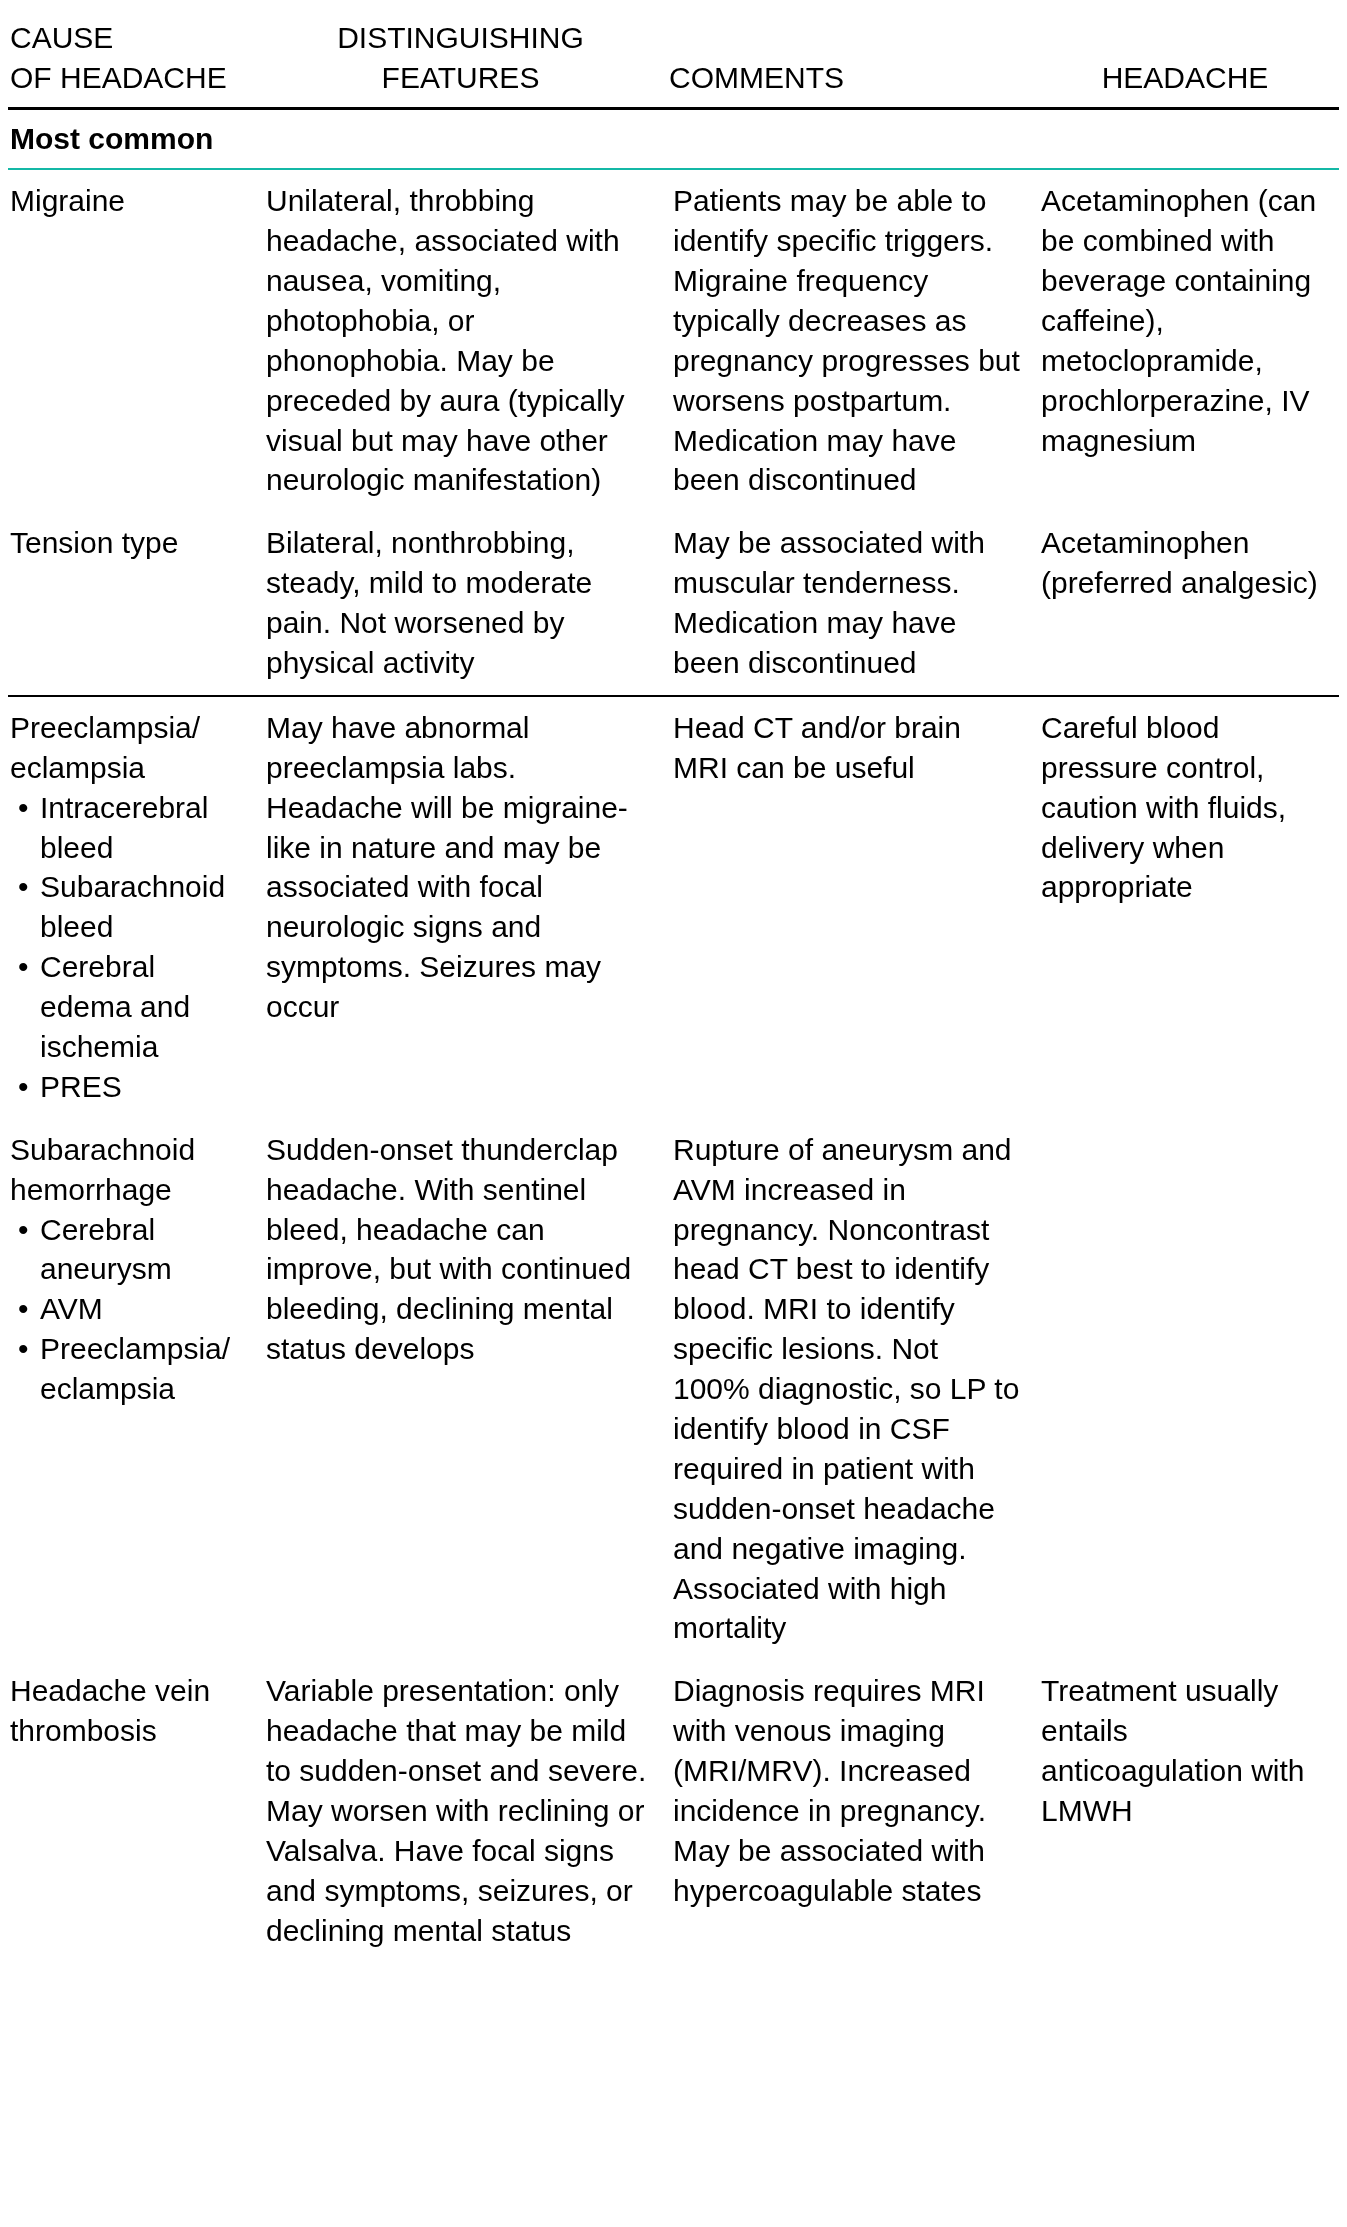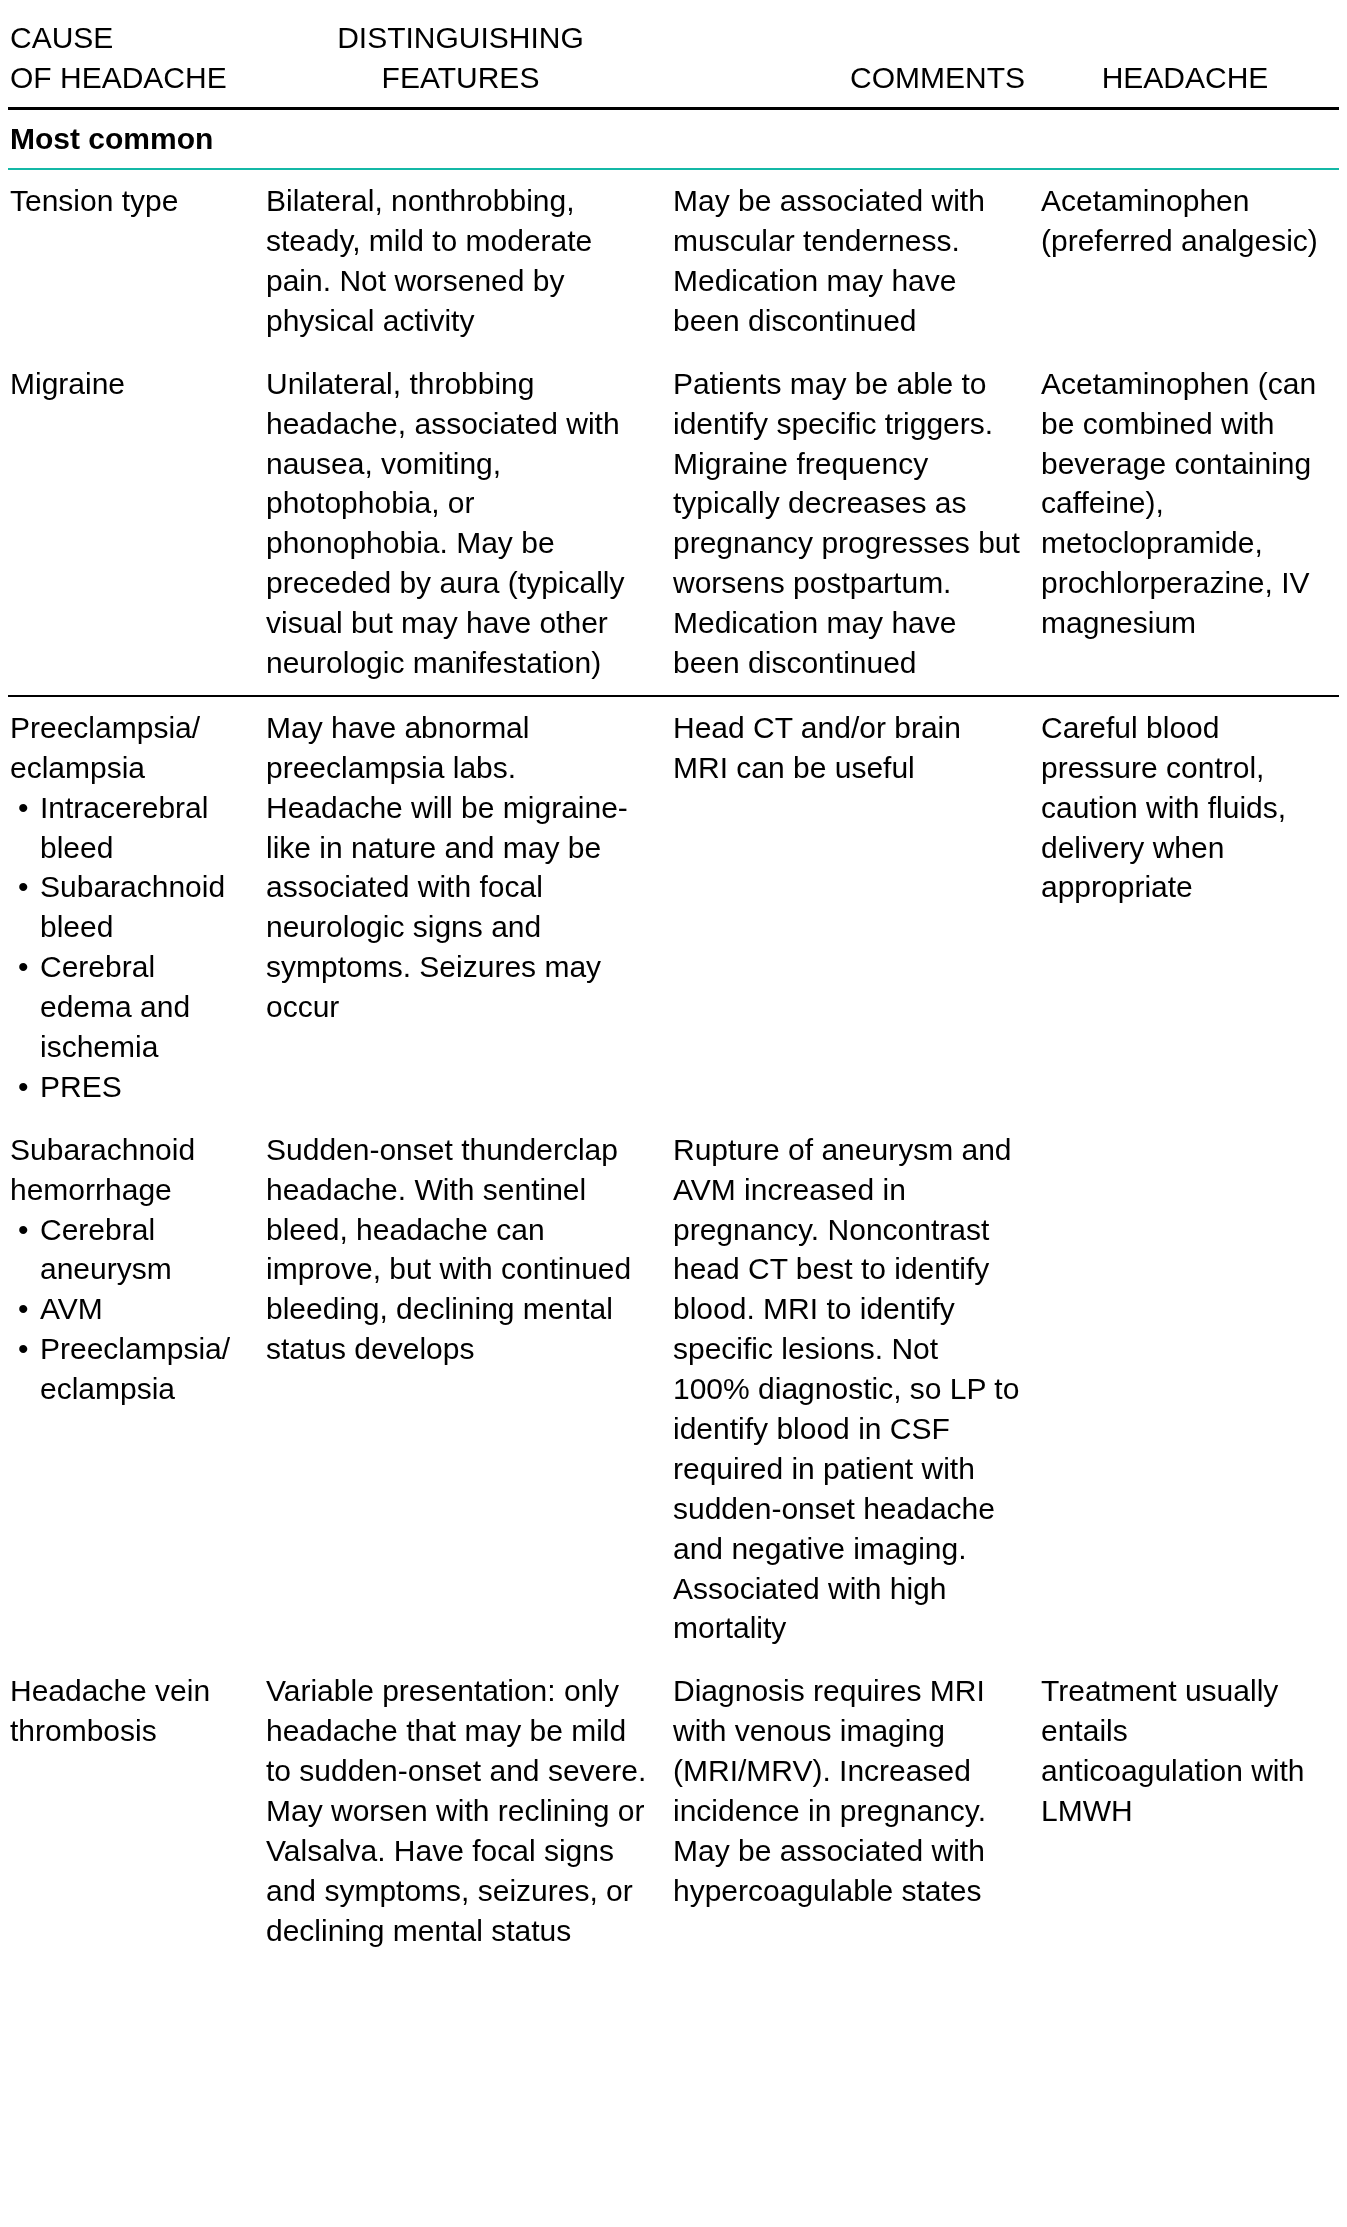--- a/index.html
+++ b/index.html
@@ -31,21 +31,21 @@
   thead th {
     font-weight: normal;
     font-size: 30px;
     line-height: 1.32;
     vertical-align: bottom;
     padding: 0 6px 10px 6px;
     border: none;
   }
   th.h1 { text-align: left; padding-left: 2px; }
   th.h2 { text-align: center; }
-  th.h3 { text-align: right; }
+  th.h3 { text-align: left; }
   th.h4 { text-align: center; }
 
   thead tr.head-rule th {
     border-bottom: 3px solid #000;
     padding: 0;
     height: 0;
     line-height: 0;
     font-size: 0;
   }
 
@@ -124,31 +124,31 @@
         <th colspan="4"></th>
       </tr>
     </thead>
     <tbody>
 
       <tr class="section-row">
         <td colspan="4">Most common</td>
       </tr>
 
       <tr class="data-row">
+        <td class="col1">Migraine</td>
+        <td class="col2">Unilateral, throbbing headache, associated with nausea, vomiting, photophobia, or phonophobia. May be preceded by aura (typically visual but may have other neurologic manifestation)</td>
+        <td class="col3">Patients may be able to identify specific triggers. Migraine frequency typically decreases as pregnancy progresses but worsens postpartum. Medication may have been discontinued</td>
+        <td class="col4">Acetaminophen (can be combined with beverage containing caffeine), metoclopramide, prochlorperazine, IV magnesium</td>
+      </tr>
+
+      <tr class="data-row">
         <td class="col1">Tension type</td>
         <td class="col2">Bilateral, nonthrobbing, steady, mild to moderate pain. Not worsened by physical activity</td>
         <td class="col3">May be associated with muscular tenderness. Medication may have been discontinued</td>
         <td class="col4">Acetaminophen (preferred analgesic)</td>
-      </tr>
-
-      <tr class="data-row">
-        <td class="col1">Migraine</td>
-        <td class="col2">Unilateral, throbbing headache, associated with nausea, vomiting, photophobia, or phonophobia. May be preceded by aura (typically visual but may have other neurologic manifestation)</td>
-        <td class="col3">Patients may be able to identify specific triggers. Migraine frequency typically decreases as pregnancy progresses but worsens postpartum. Medication may have been discontinued</td>
-        <td class="col4">Acetaminophen (can be combined with beverage containing caffeine), metoclopramide, prochlorperazine, IV magnesium</td>
       </tr>
 
       <tr class="section-break">
         <td colspan="4"></td>
       </tr>
 
       <tr class="data-row">
         <td class="col1">
           <span class="cell-lead">Preeclampsia/ eclampsia</span>
           <ul class="bullets">

